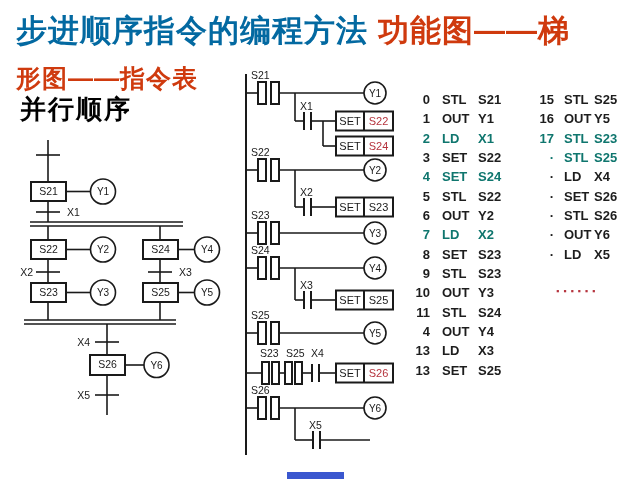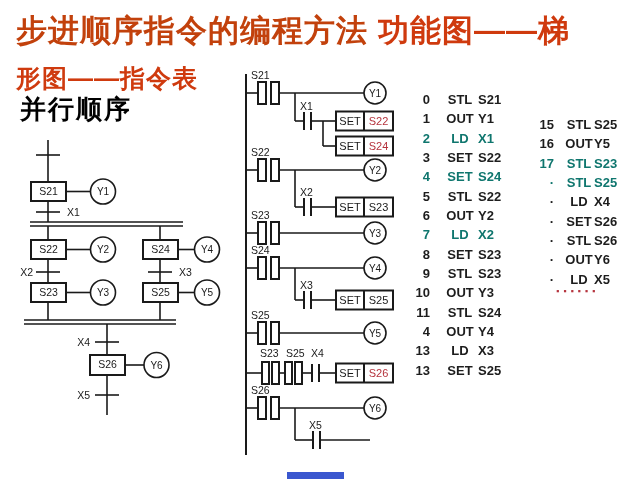--- a/index.html
+++ b/index.html
@@ -3,21 +3,21 @@
 <meta charset="utf-8">
 <style>
   html,body { margin:0; padding:0; background:#fff; }
   .slide {
     position:relative; width:640px; height:480px; background:#ffffff;
     font-family:"Liberation Sans","DejaVu Sans",sans-serif; overflow:hidden;
   }
   
   .title-line1 { position:absolute; left:16px; top:10px; font-size:31px; font-weight:bold; white-space:nowrap; letter-spacing:1px; }
   .title-line2 { position:absolute; left:16px; top:62px; font-size:25px; font-weight:bold; letter-spacing:1px; }
-  .t-blue { color:#c2410c; }
+  .t-blue { color:#0369a1; }
   .t-red  { color:#cf3a0e; }
   .t-red-gap { margin-left:10px; }
   .subtitle { position:absolute; left:20px; top:92px; font-size:26px; font-weight:bold; color:#000000; letter-spacing:2px; }
   
   svg { position:absolute; overflow:visible; }
   #sfc    { left:10px;  top:133px; }
   #ladder { left:240px; top:60px;  }
   svg line, svg rect, svg circle, svg path { stroke:#1a1a1a; fill:none; }
   svg rect, svg circle { fill:#ffffff; }
   svg text { font-family:"Liberation Sans","DejaVu Sans",sans-serif; font-size:10.5px; fill:#1a1a1a; stroke:none; }
@@ -28,22 +28,22 @@
   .svg-red { fill:#b5333d; }
   .thin { stroke-width:1.6; }
   .thick { stroke-width:2; }
   
   .instr-col { position:absolute; top:90px; display:flex; flex-direction:column; font-size:13px; font-weight:bold; color:#1d1d1d; }
   .instr-col.left  { left:406px; }
   .instr-col.right { left:528px; }
   .instr-row { height:19.35px; line-height:19.35px; white-space:nowrap; }
   .instr-row.red { color:#0f766e; }
   .instr-num { display:inline-block; width:24px; text-align:right; }
-  .instr-col.right .instr-num { width:26px;margin-top:25px; }
-  .instr-op  { display:inline-block; min-width:36px; margin-left:12px;text-align:center; }
+  .instr-col.right .instr-num { width:26px; }
+  .instr-op  { display:inline-block; min-width:36px; margin-left:12px; }
   .instr-col.right .instr-op { min-width:30px; margin-left:10px; }
   .instr-arg { display:inline-block; }
   .ellipsis { position:absolute; left:556px; top:286px; font-size:9px; font-weight:bold; color:#b5333d; letter-spacing:4px; }
   .bottom-bar { position:absolute; left:287px; top:472px; width:57px; height:7px; background:#3a57cf; }
 </style>
 </head>
 <body>
 
 <div class="slide">
 

